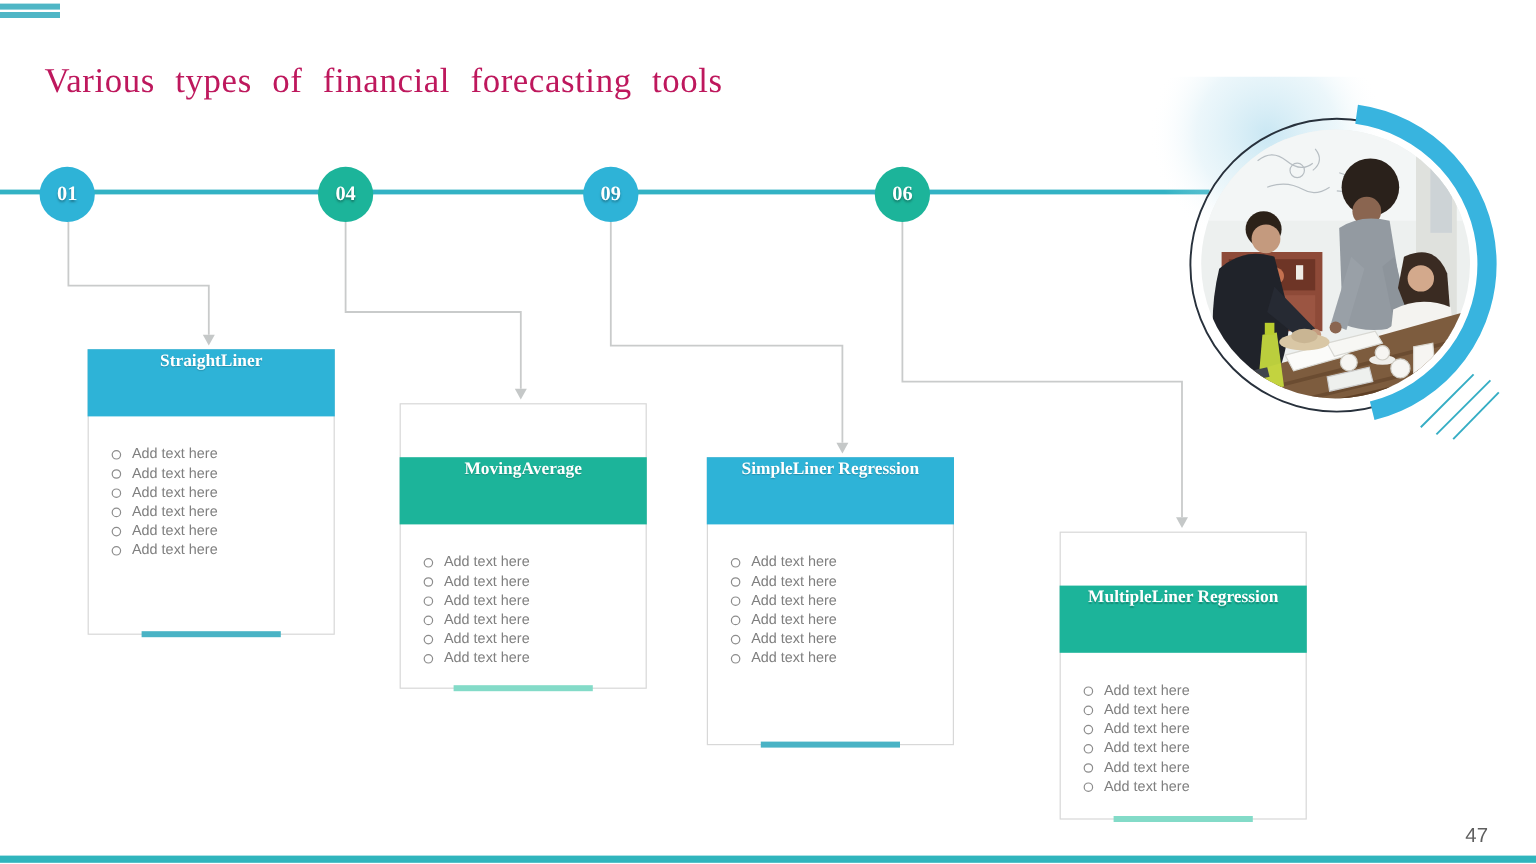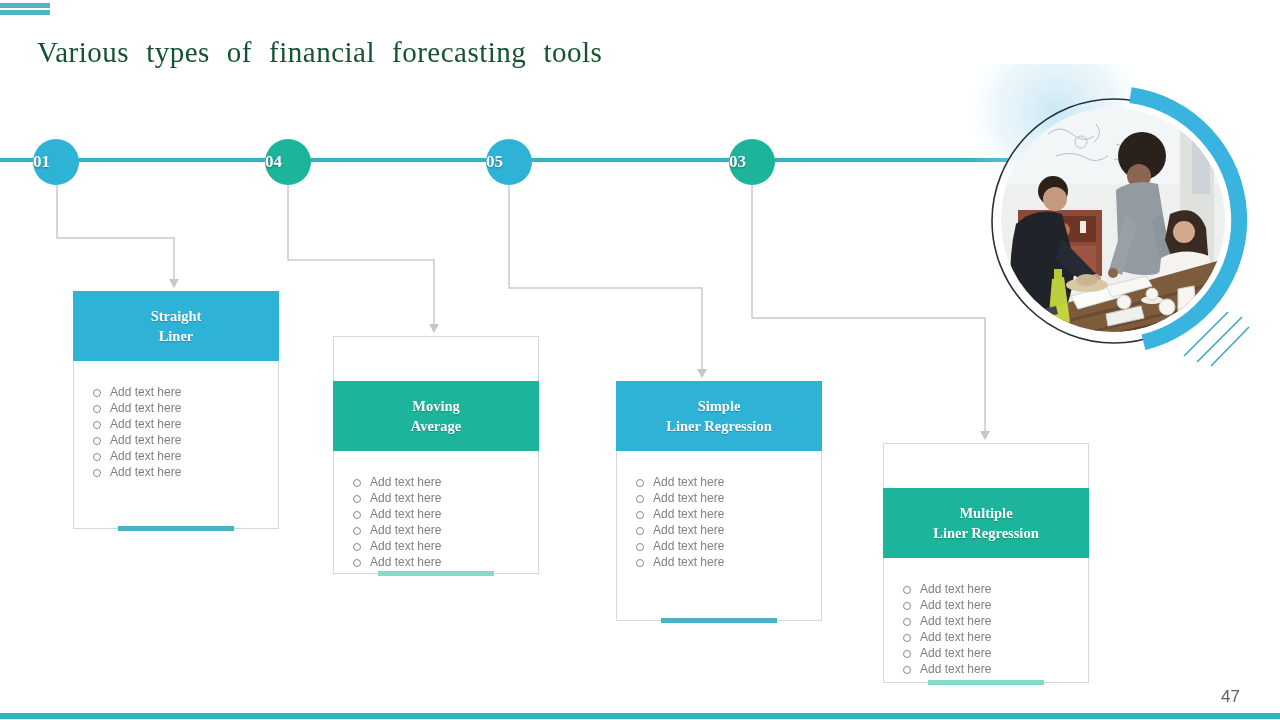--- a/index.html
+++ b/index.html
@@ -6,48 +6,48 @@
   .slide {
     position:relative; width:1280px; height:720px; background:#ffffff;
     overflow:hidden; font-family:"Liberation Sans", sans-serif;
   }
   
   .topbar { position:absolute; left:0; width:50px; height:5px; background:#4fb6c6; }
   .topbar.b1 { top:3px; }
   .topbar.b2 { top:10px; }
 
   .title {
-    position:absolute; left:37px; top:36px;
-    font-family:"Liberation Serif", serif; font-size:29px; color:#14532d;
+    position:absolute; left:37px; top:52px;
+    font-family:"Liberation Serif", serif; font-size:29px; color:#be185d;
     word-spacing:0.32em; letter-spacing:0.5px; white-space:nowrap;
   }
 
   
   .timeline-line { position:absolute; left:0; top:158px; width:1008px; height:4px; background:#33b2c4; z-index:1; }
   .step {
     position:absolute; top:139px; width:46px; height:46px; border-radius:50%;
     color:#ffffff; font-family:"Liberation Serif", serif; font-weight:bold; font-size:17px;
-    display:flex; align-items:center; justify-content:flex-start;
+    display:flex; align-items:center; justify-content:center;
     text-shadow:0 1px 2px rgba(0,0,0,.35); z-index:4;
   }
   .step.cyan  { background:#2eb3d7; }
   .step.green { background:#1cb49a; }
   .step.s1 { left:33px; } .step.s2 { left:265px; } .step.s3 { left:486px; } .step.s4 { left:729px; }
 
   svg.connectors { position:absolute; left:0; top:0; z-index:2; }
 
   
   .card { position:absolute; width:204px; background:#ffffff; border:1px solid #d8d8d8; z-index:3; }
   .card.c1 { left:73px;  top:291px; height:236px; }
   .card.c2 { left:333px; top:336px; height:236px; }
-  .card.c3 { left:616px; top:381px; height:238px; }
+  .card.c3 { left:589px; top:381px; height:238px; }
   .card.c4 { left:883px; top:443px; height:238px; }
   .card-header {
-    margin:-1px -1px 0 -1px; height:70px;
-    display:flex; flex-direction:column; justify-content:center; text-align:center;
+    margin:-1px -1px 0 -1px; height:56px;
+    display:flex; flex-direction:row; justify-content:center; text-align:center;
     color:#ffffff; font-family:"Liberation Serif", serif; font-weight:bold;
     font-size:14.5px; line-height:20px; text-shadow:0 1px 1px rgba(0,0,0,.22);
   }
   .card.cyan  .card-header { background:#2eb3d7; }
   .card.green .card-header { background:#1cb49a;margin-top:44px; }
   .card-body { padding-top:23px; }
   ul.items { list-style:none; margin:0; padding:0 8px 0 12px; }
   li.item {
     position:relative; padding-left:24px; color:#7f7f7f;
     font-size:12px; line-height:16px;
@@ -81,24 +81,24 @@
 
   <div class="timeline-line"></div>
 
   <div class="step cyan s1">
       <span>01</span>
     </div>
   <div class="step green s2">
       <span>04</span>
     </div>
   <div class="step cyan s3">
-      <span>05</span>
+      <span>09</span>
     </div>
   <div class="step green s4">
-      <span>03</span>
+      <span>06</span>
     </div>
 
   <svg class="connectors" width="1280" height="720" viewBox="0 0 1280 720">
     <g fill="none" stroke="#c9cbcb" stroke-width="1.5">
       <polyline points="57,185 57,238 174,238 174,279"></polyline>
       <polyline points="288,185 288,260 434,260 434,324"></polyline>
       <polyline points="509,185 509,288 702,288 702,369"></polyline>
       <polyline points="752,185 752,318 985,318 985,431"></polyline>
     </g>
     <g fill="#c5c8c8">

